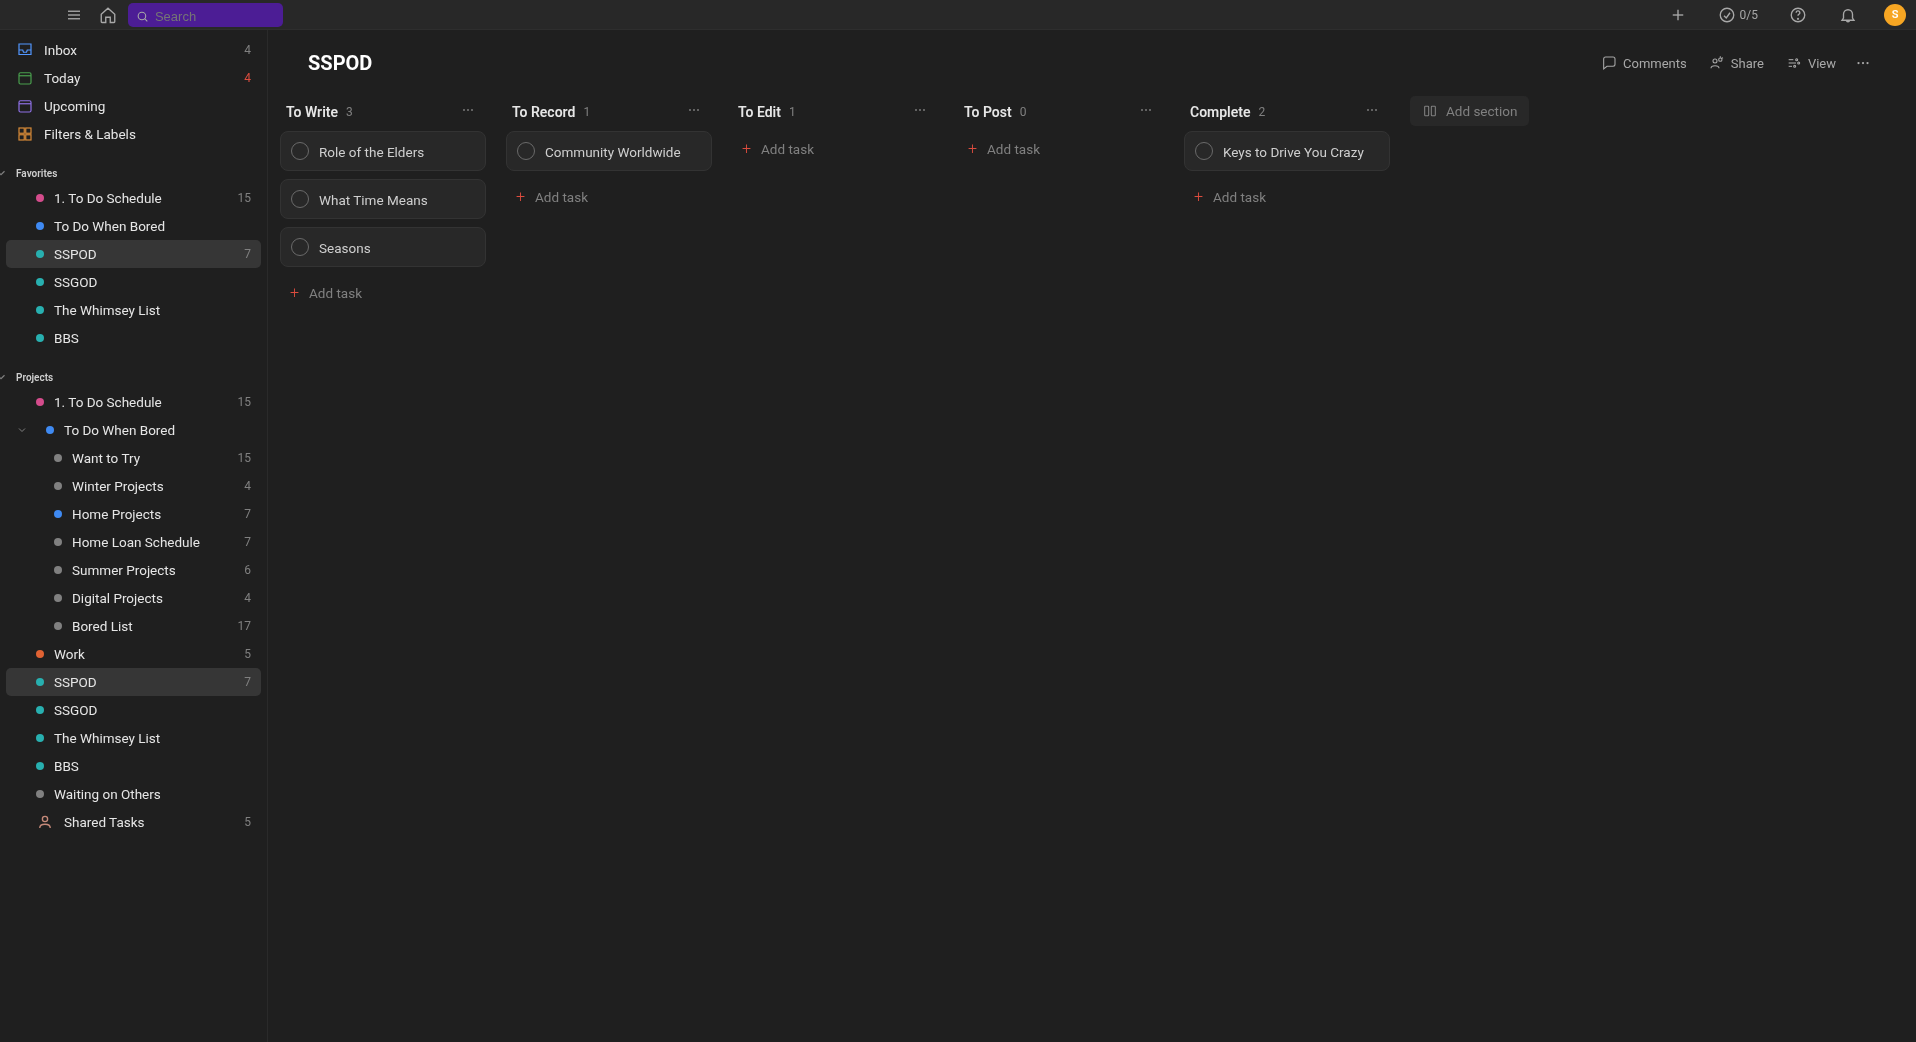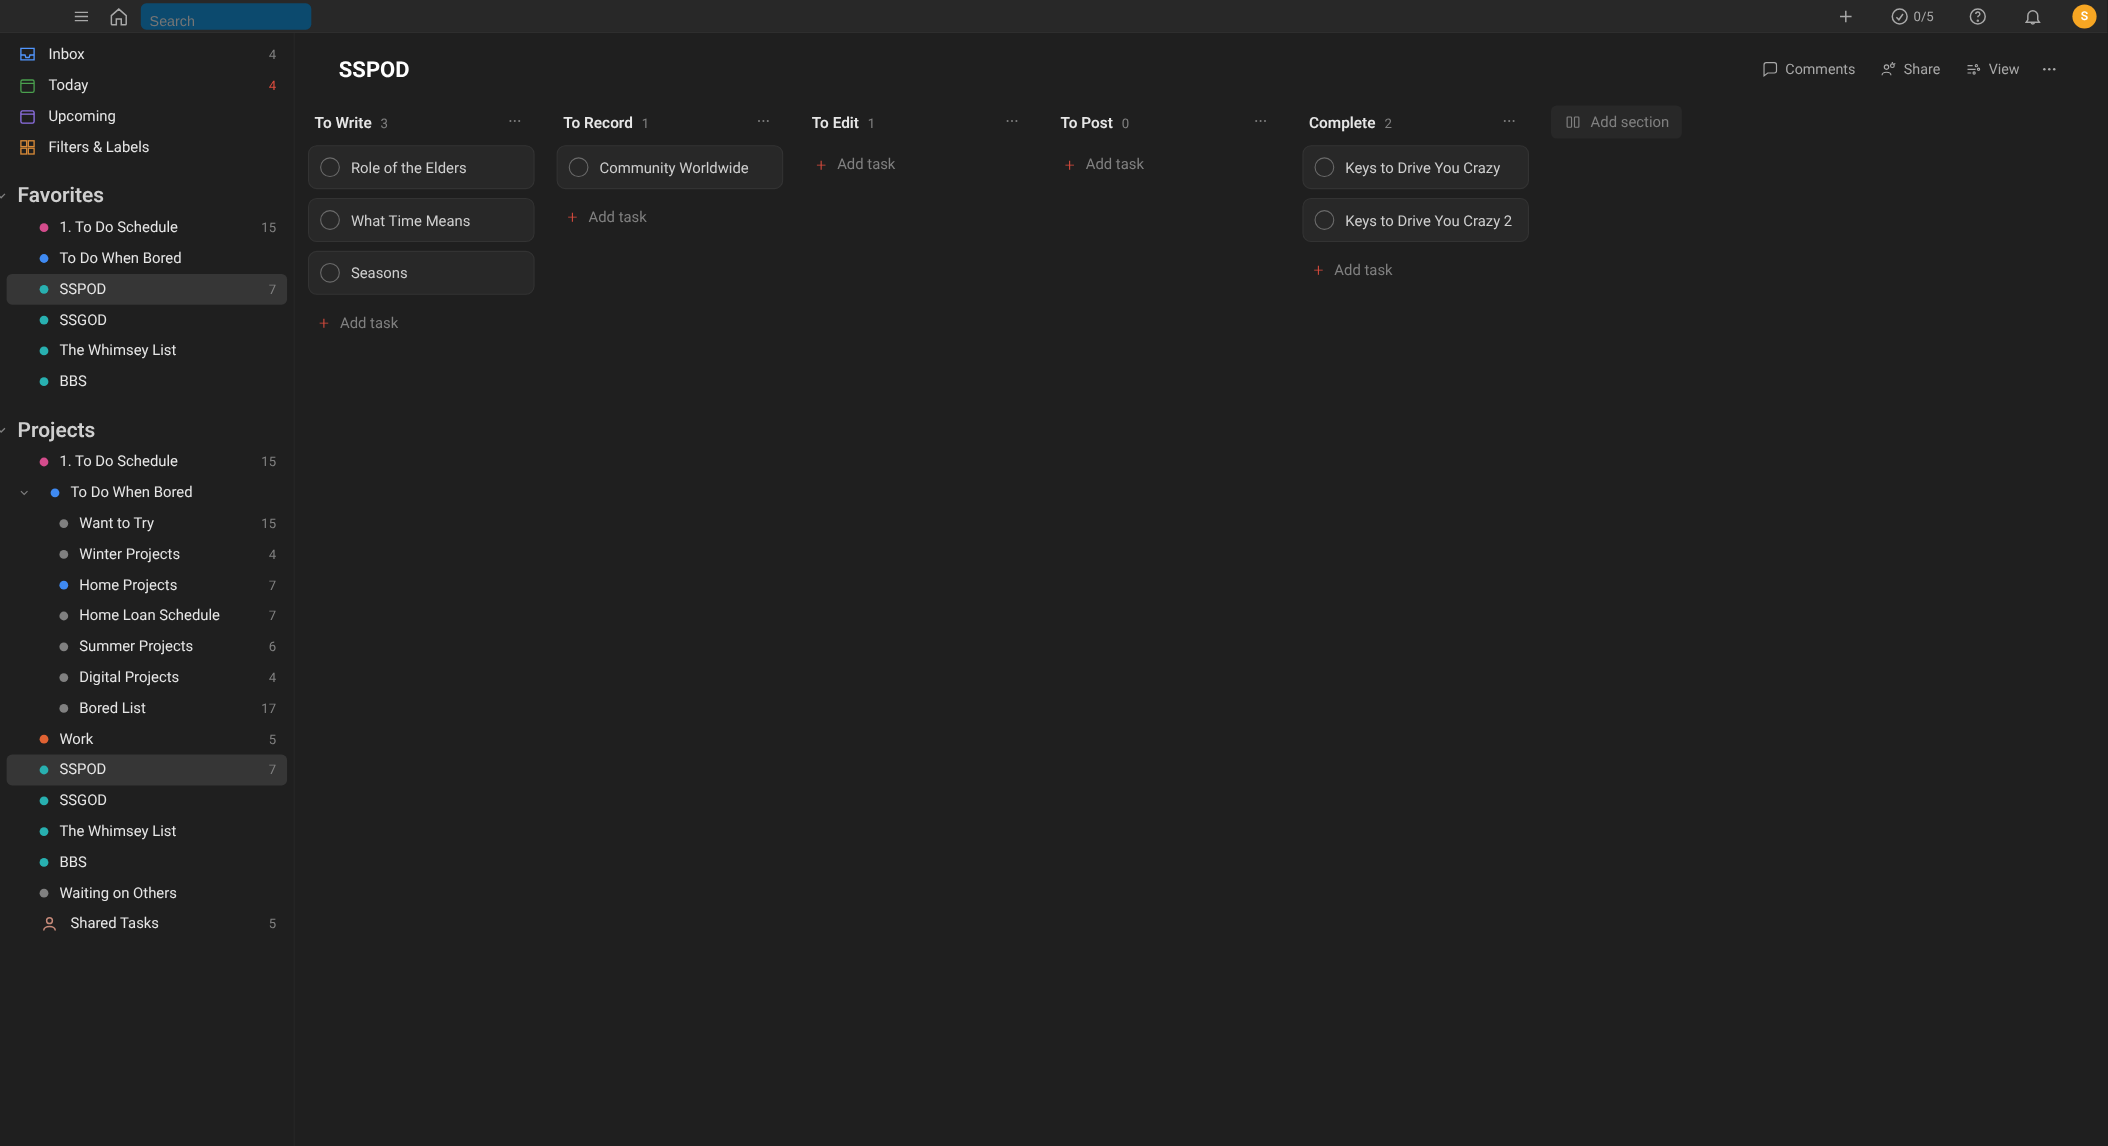--- a/index.html
+++ b/index.html
@@ -37,27 +37,26 @@
   }
   .header-left { display: flex; align-items: center; gap: 6px; }
   .icon-btn {
     width: 28px; height: 28px;
     display: inline-flex; align-items: center; justify-content: center;
     border-radius: 5px; cursor: pointer;
     color: var(--text-secondary);
   }
   .search-box {
     display: flex; align-items: flex-end;
-    background: #0c4a6e;
+    background: #4c1d95;
     border-radius: 5px;
     padding: 3px 8px;
     gap: 6px;
     width: 155px;
     height: 24px;
-    flex-direction: column;
   }
   .search-box input {
     background: transparent; border: none; outline: none;
     color: var(--text-secondary);
     font-size: 13px;
     width: 100%;
   }
   .header-right { display: flex; align-items: center; gap: 22px; }
   .progress-text { font-size: 12px; color: var(--text-secondary); }
   .avatar {
@@ -94,21 +93,21 @@
     color: var(--text-muted);
   }
   .side-item .count.today { color: var(--accent-red); }
   .side-icon { width: 18px; height: 18px; display:inline-flex; align-items:center; justify-content:center; }
   .side-icon svg { width: 18px; height: 18px; }
 
   .section-header {
     display: flex; align-items: center;
     padding: 8px 10px 4px 10px;
     font-weight: 600;
-    font-size: 19px;
+    font-size: 10px;
     color: #cfcfcf;
     margin-top: 10px;
     cursor: pointer;
   }
   .section-header .chev { margin-left: -22px; margin-right: 4px; color: var(--text-muted); width:18px; display:inline-flex; }
 
   .dot { width: 8px; height: 8px; border-radius: 50%; flex-shrink: 0; }
   .sub-item { padding-left: 30px; }
   .sub-sub-item { padding-left: 48px; }
   .row-chev { width: 14px; color: var(--text-muted); margin-left: -20px; margin-right: 6px; display:inline-flex; }
@@ -573,24 +572,20 @@
             <span class="col-menu"><svg viewBox="0 0 24 24" width="16" height="16" fill="currentColor">
                 <circle cx="6" cy="12" r="1.4"></circle>
                 <circle cx="12" cy="12" r="1.4"></circle>
                 <circle cx="18" cy="12" r="1.4"></circle>
               </svg></span>
           </div>
           <div class="card">
             <span class="check-circle"></span>
             <span class="card-title">Keys to Drive You Crazy</span>
           </div>
-          <div class="card">
-            <span class="check-circle"></span>
-            <span class="card-title">Keys to Drive You Crazy 2</span>
-          </div>
           <div class="add-task">
             <span class="plus-red">+</span>
             <span>Add task</span>
           </div>
         </div>
         <div class="add-section">
           <svg viewBox="0 0 24 24" width="16" height="16" fill="none" stroke="currentColor" stroke-width="1.6">
             <rect x="4" y="5" width="6" height="14" rx="1"></rect>
             <rect x="14" y="5" width="6" height="14" rx="1"></rect>
           </svg>

